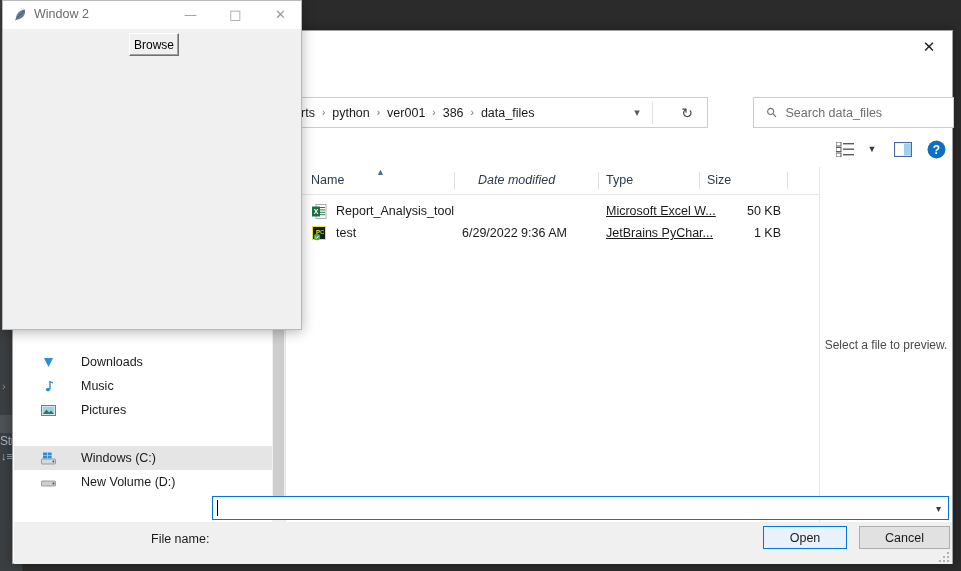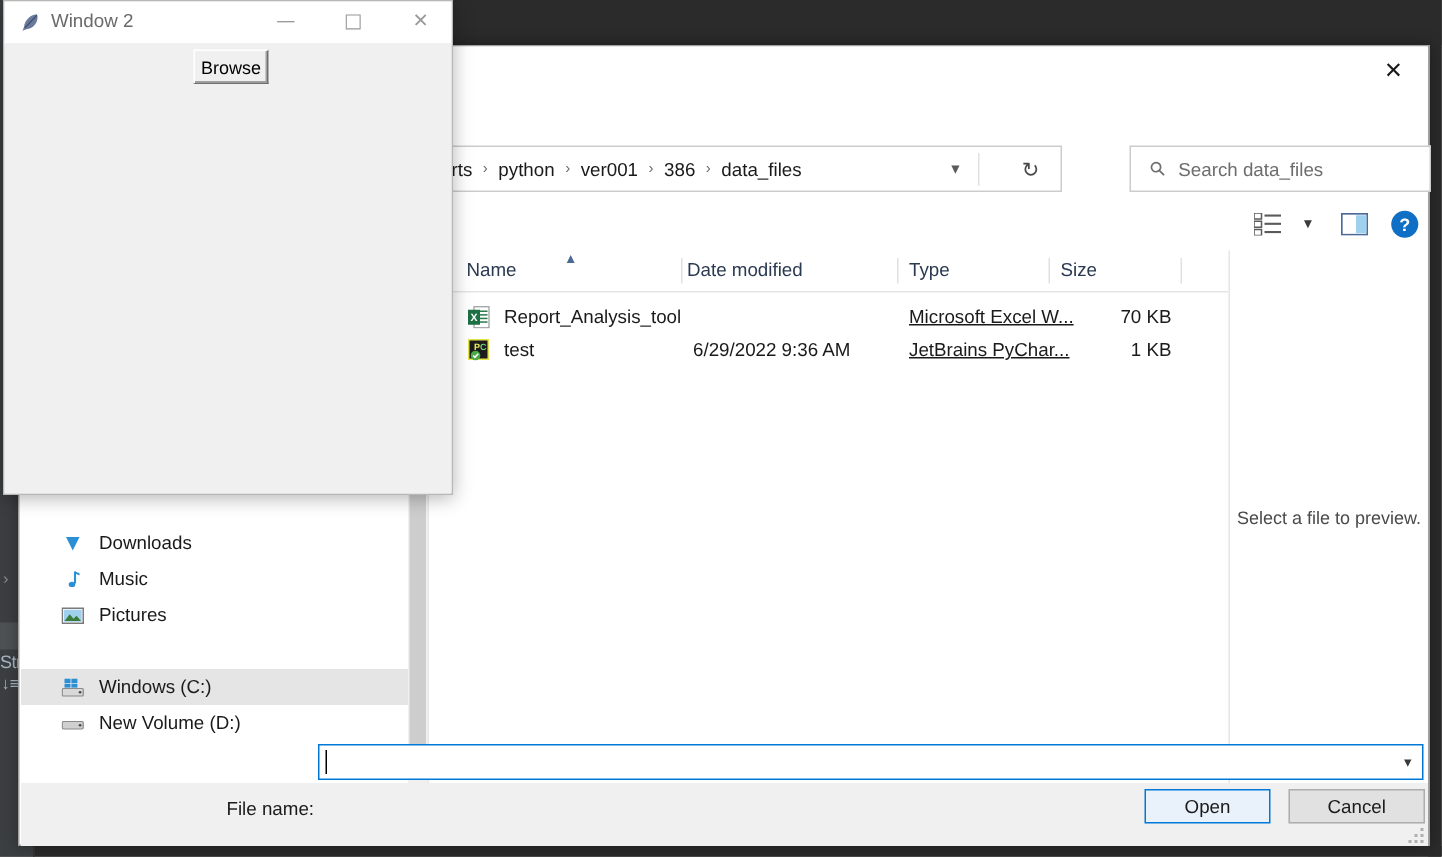--- a/index.html
+++ b/index.html
@@ -63,21 +63,21 @@
 
   
   #toolbar-row{position:absolute;left:0;top:100px;width:939px;height:36px;background:#ffffff;}
   #view-opts{position:absolute;left:815px;top:6px;width:34px;height:24px;display:flex;align-items:center;justify-content:center;}
   #view-chevron{position:absolute;left:849px;top:6px;width:20px;height:24px;display:flex;align-items:center;justify-content:center;color:#3a3a3a;font-size:9px;}
   #preview-toggle{position:absolute;left:875px;top:6px;width:30px;height:24px;display:flex;align-items:center;justify-content:center;}
   #help-icon{position:absolute;left:911px;top:6px;width:24px;height:24px;display:flex;align-items:center;justify-content:center;}
 
   
   #sidebar{position:absolute;left:1px;top:136px;width:258px;height:355px;background:#ffffff;overflow:hidden;}
-  .side-item{height:24px;display:flex;align-items:center;padding-left:26px;gap:9px;font-size:12.5px;color:#1a1a1a;}
+  .side-item{height:24px;display:flex;align-items:center;padding-left:26px;gap:24px;font-size:12.5px;color:#1a1a1a;}
   .side-item.selected2{background:#e5e5e5;}
   .side-ico{width:17px;height:17px;display:flex;align-items:center;justify-content:center;flex:0 0 17px;}
   #side-scroll-track{position:absolute;left:259px;top:136px;width:13px;height:355px;background:#f0f0f0;}
   #side-scroll-thumb{position:absolute;left:260px;top:200px;width:11px;height:285px;background:#cdcdcd;}
   #side-scroll-down{position:absolute;left:259px;top:470px;width:13px;height:17px;display:flex;align-items:center;justify-content:center;color:#5a5a5a;font-size:9px;}
 
   
   #col-split{position:absolute;left:272px;top:136px;width:1px;height:355px;background:#e5e5e5;}
 
   
@@ -284,21 +284,21 @@
   </div>
   <div id="side-scroll-down">▼</div>
 
   <div id="col-split"></div>
 
   <div id="filelist">
     <div id="col-headers">
       <div id="sort-arrow">▲</div>
       <div class="col-h" style="left:25px;">Name</div>
       <div class="col-div" style="left:168px;"></div>
-      <div class="col-h" style="left:172px;">Date modified</div>
+      <div class="col-h" style="left:192px;font-style:italic;">Date modified</div>
       <div class="col-div" style="left:312px;"></div>
       <div class="col-h" style="left:320px;">Type</div>
       <div class="col-div" style="left:413px;"></div>
       <div class="col-h" style="left:421px;">Size</div>
       <div class="col-div" style="left:501px;"></div>
     </div>
 
     <div class="file-row" style="top:33px;">
       <div class="fr-name">
         <span class="side-ico">
@@ -308,21 +308,21 @@
             <rect x="6" y="5.4" width="7" height="1" fill="#2a7a4a"></rect>
             <rect x="6" y="7.8" width="7" height="1" fill="#2a7a4a"></rect>
             <rect x="6" y="10.2" width="7" height="1" fill="#2a7a4a"></rect>
             <rect x="0" y="2.5" width="8" height="10" fill="#1d7044"></rect>
             <text x="4" y="10" font-size="7" fill="#ffffff" font-family="Liberation Sans, sans-serif" text-anchor="middle" font-weight="bold">X</text>
           </svg>
         </span>
         <span>Report_Analysis_tool</span>
       </div>
       <div class="fr-type">Microsoft Excel W...</div>
-      <div class="fr-size">70 KB</div>
+      <div class="fr-size">50 KB</div>
     </div>
 
     <div class="file-row" style="top:55px;">
       <div class="fr-name">
         <span class="side-ico">
           <svg width="15" height="15" viewBox="0 0 15 15">
             <rect x="0.5" y="0.5" width="13" height="13" fill="#1c1c1c" stroke="#e4e44a" stroke-width="1"></rect>
             <text x="4" y="7.5" font-size="6" fill="#f0f05a" font-family="Liberation Sans, sans-serif" font-weight="bold">P</text>
             <text x="8" y="7.5" font-size="6" fill="#6fd46f" font-family="Liberation Sans, sans-serif" font-weight="bold">C</text>
             <circle cx="5" cy="11" r="3.2" fill="#4aaa4a"></circle>

